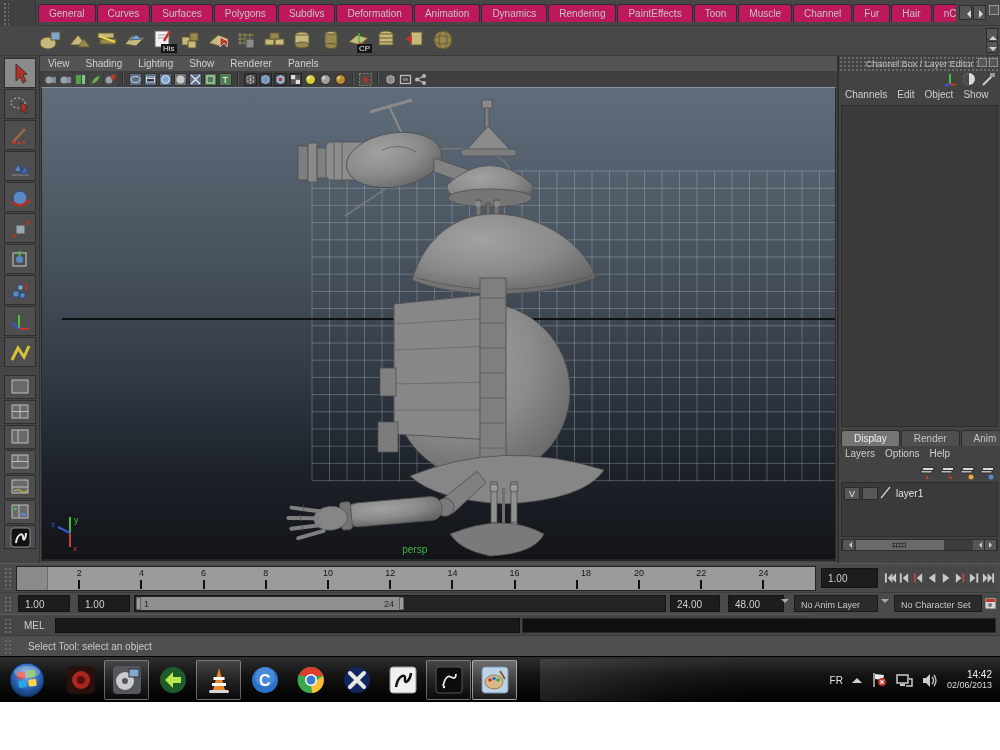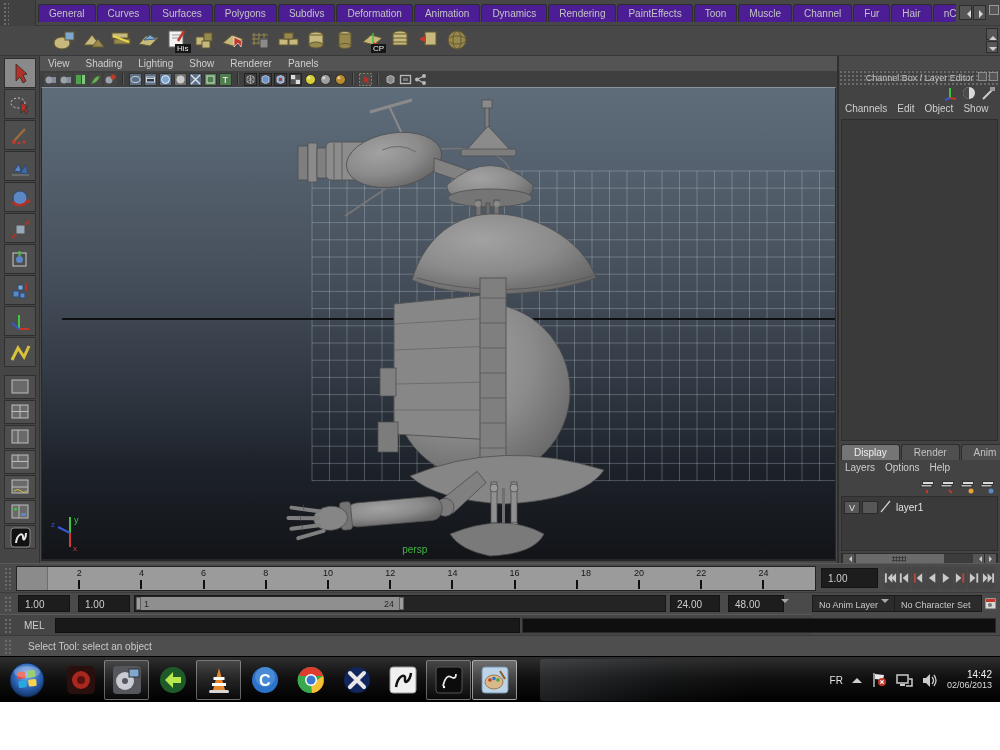--- a/index.html
+++ b/index.html
@@ -10,30 +10,30 @@
 
   
   .tabbar { position:absolute; left:0; top:0; width:1000px; height:26px; background:#474747; border-bottom:1px solid #3a3a3a; }
   .left-strip { position:absolute; left:0; top:0; width:36px; height:56px; background:#414141; border-right:1px solid #333; }
   .dots { background-image:radial-gradient(#6b6b6b 1px, transparent 1.2px); background-size:4px 4px; }
   .grip-v { position:absolute; left:3px; top:2px; width:6px; height:52px; }
   .collapse-btn { position:absolute; left:14px; top:28px; width:16px; height:11px; background:#585858; border:1px solid #2e2e2e; }
   .collapse-arrow { position:absolute; left:14px; top:41px; width:16px; height:9px; background:#4f4f4f; border:1px solid #2e2e2e; }
   .collapse-arrow:after { content:""; position:absolute; left:4px; top:2px; border:3px solid transparent; border-top-color:#b5b5b5; }
   .tabs { position:absolute; left:38px; top:4px; right:44px; height:22px; display:flex; gap:1px; overflow:hidden; }
-  .tab { height:18px; padding:3px 10px 0 10px; background:#4c1d95; border:1px solid #2d2d2d; border-bottom:none; border-radius:3px 3px 0 0; color:#c3c3c3; font-size:10px; white-space:nowrap; }
+  .tab { height:18px; padding:3px 10px 0 10px; background:#be185d; border:1px solid #2d2d2d; border-bottom:none; border-radius:3px 3px 0 0; color:#c3c3c3; font-size:10px; white-space:nowrap; }
   .tab-arrows { position:absolute; right:14px; top:5px; display:flex; gap:1px; }
   .tab-arrow { width:13px; height:15px; background:#565656; border:1px solid #2d2d2d; position:relative; }
   .tab-arrow.l:after { content:""; position:absolute; left:3px; top:4px; border:4px solid transparent; border-right-color:#d8d8d8; }
   .tab-arrow.r:after { content:""; position:absolute; left:5px; top:4px; border:4px solid transparent; border-left-color:#d8d8d8; }
   .tab-win { position:absolute; right:1px; top:5px; width:10px; height:10px; border:1px solid #999; background:#555; }
 
   
   .shelfrow { position:absolute; left:0; top:26px; width:1000px; height:30px; background:#484848; border-bottom:1px solid #383838; }
-  .shelficons { position:absolute; left:52px; top:1px; display:flex; gap:1px; }
+  .shelficons { position:absolute; left:38px; top:1px; display:flex; gap:1px; }
   .shelficon { width:27px; height:27px; position:relative; }
   .shelficon .badge { position:absolute; left:11px; bottom:1px; background:#161616; color:#e8e8e8; font-size:8px; padding:0 2px; line-height:9px; }
   .shelf-spin { position:absolute; right:2px; top:2px; width:12px; }
   .spin-btn { width:12px; height:12px; background:#565656; border:1px solid #2d2d2d; position:relative; margin-bottom:1px; }
   .spin-btn.u:after { content:""; position:absolute; left:2px; top:3px; border:4px solid transparent; border-bottom-color:#cfcfcf; }
   .spin-btn.d:after { content:""; position:absolute; left:2px; top:5px; border:4px solid transparent; border-top-color:#cfcfcf; }
 
   
   .main { position:absolute; left:0; top:56px; width:1000px; height:507px; }
   .toolbox { position:absolute; left:0; top:0; width:40px; height:507px; background:#454545; border-right:1px solid #333; padding-top:2px; }
@@ -49,21 +49,21 @@
   .vp-sep { width:2px; height:12px; border-left:1px solid #2c2c2c; border-right:1px solid #5a5a5a; margin:0 3px; }
   .vpi { width:13px; height:13px; }
   .vp3d { position:absolute; left:1px; top:31px; width:795px; height:474px; border-top:1px solid #8795a3; border-left:1px solid #2a2a2a; border-right:1px solid #2a2a2a; border-bottom:2px solid #262626;
          background:linear-gradient(#5f6d7b 0%, #49535f 35%, #333b46 60%, #1c2128 82%, #121418 100%); overflow:hidden; }
   .persp { position:absolute; left:47%; bottom:4px; transform:translateX(-50%); font-size:10px; }
   .axis { position:absolute; left:8px; bottom:6px; }
 
   .vsplit { position:absolute; left:837px; top:0; width:2px; height:507px; background:#2f2f2f; }
 
   
-  .rpanel { position:absolute; left:839px; top:14px; width:161px; height:507px; background:#434343; }
+  .rpanel { position:absolute; left:839px; top:0; width:161px; height:507px; background:#434343; }
   .cb-head { position:absolute; left:0; top:0; width:100%; height:15px; display:flex; align-items:center; }
   .cb-title { flex:1; text-align:center; color:#c2c2c2; font-size:9px; }
   .cb-winicons { position:absolute; right:2px; top:2px; display:flex; gap:2px; }
   .mini-sq { width:9px; height:9px; border:1px solid #8d8d8d; background:#565656; }
   .cb-iconrow { position:absolute; right:4px; top:16px; height:16px; display:flex; gap:4px; align-items:center; }
   .cb-menus { position:absolute; left:6px; top:33px; height:14px; display:flex; gap:10px; }
   .cb-menu { color:#cfcfcf; font-size:10px; }
   .ch-area { position:absolute; left:2px; top:49px; width:157px; height:322px; background:#3a3a3a; border:1px solid #2e2e2e; }
   .ltabs { position:absolute; left:2px; top:374px; display:flex; gap:1px; }
   .ltab { height:16px; padding:2px 12px 0 12px; font-size:10px; color:#c3c3c3; background:#4f4f4f; border:1px solid #2d2d2d; border-bottom:none; border-radius:3px 3px 0 0; }
@@ -745,21 +745,21 @@
         <div class="rbar">
           <div class="rhandle" style="left:0"></div>
           <span class="s">1</span>
           <span class="e">24</span>
           <div class="rhandle" style="right:0"></div>
         </div>
       </div>
       <div class="nfield" style="left:670px;width:50px">24.00</div>
       <div class="nfield" style="left:728px;width:56px">48.00</div>
       <div class="dd-arrow" style="left:781px"></div>
-      <div class="dfield" style="left:812px;width:84px">No Anim Layer</div>
+      <div class="dfield" style="left:794px;width:84px">No Anim Layer</div>
       <div class="dd-arrow" style="left:881px"></div>
       <div class="dfield" style="left:894px;width:88px">No Character Set</div>
       <svg style="position:absolute;left:985px;top:4px" width="13" height="13">
         <rect x="0" y="1" width="11" height="11" fill="#d8d8d8" stroke="#555"></rect>
           <rect x="1" y="2" width="9" height="3" fill="#c0392b"></rect>
           <circle cx="5" cy="8" r="2" fill="#777"></circle>
       </svg>
     </div>
 
     <div class="melrow">

